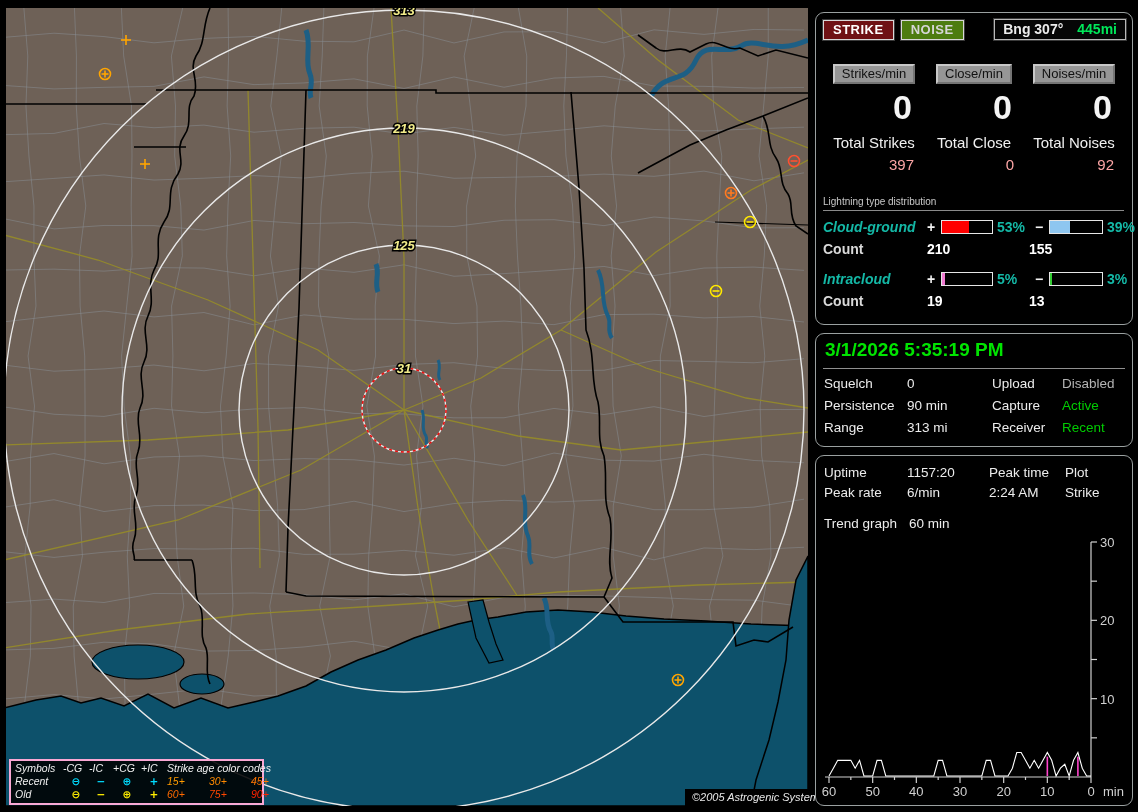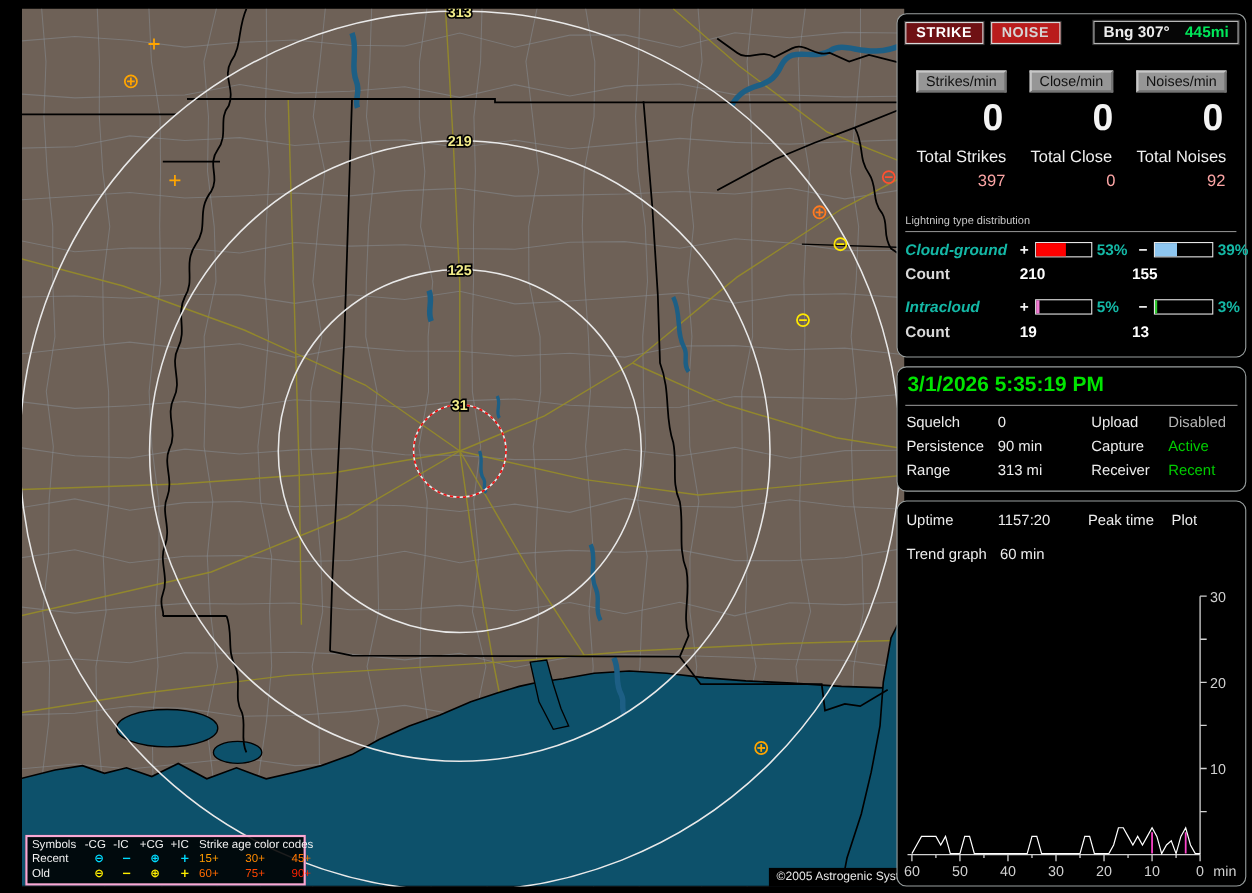--- a/index.html
+++ b/index.html
@@ -1,40 +1,40 @@
 <!DOCTYPE html>
 <html><head>
 <meta charset="utf-8">
 <style>
   html,body{margin:0;padding:0;background:#000;}
   #stage{position:relative;width:1138px;height:812px;background:#000;overflow:hidden;
          font-family:"Liberation Sans",sans-serif;color:#ececec;}
   
-  #map-wrap{position:absolute;left:20px;top:8px;width:802px;height:666px;background:#6e6157;}
+  #map-wrap{position:absolute;left:6px;top:8px;width:802px;height:666px;background:#6e6157;font-style:italic;}
   #map-svg{display:block;width:802px;height:798px;}
   #legend{position:absolute;left:11px;top:759px;width:244px;background:rgba(0,0,0,.88);
           border:2px solid #f9a8d4;font-size:10.5px;line-height:13px;padding:1px 3px 2px 4px;}
   .lg-grid{display:grid;grid-template-columns:48px 26px 24px 28px 26px 42px 42px 40px;align-items:center;}
   .lg-grid div{white-space:nowrap;}
   .lg-head{color:#f0f0f0;}
   .sym{font-family:"DejaVu Sans",sans-serif;font-weight:bold;text-align:center;}
   #copyright{position:absolute;left:687px;top:789px;background:#000;color:#e8e8e8;
              font-size:11px;padding:2px 7px 3px 7px;white-space:nowrap;}
   
   .pbox{position:absolute;left:815px;width:318px;background:#000;border:1px solid #9aa0a0;
         border-radius:9px;box-sizing:border-box;}
   #box1{top:12px;height:313px;padding:4px 6px;}
   #box2{top:333px;height:114px;padding:3px 6px;}
   #box3{top:455px;height:351px;padding:4px 6px;}
   
   #btnrow{display:flex;align-items:center;gap:7px;margin:2px 0 0 1px;}
   .tbtn{font-size:13px;font-weight:bold;padding:1px 9px 2px 9px;border:1px solid #d8d8d8;
         box-shadow:0 0 0 1px #3a3a3a;letter-spacing:.5px;cursor:default;}
   #strike-btn{background:#6f1114;color:#fff;}
-  #noise-btn{background:#b91c1c;color:#d6d6d6;}
+  #noise-btn{background:#4d7c0f;color:#d6d6d6;}
   #bng-box{margin-left:auto;background:#060606;border:1px solid #b8b8b8;box-shadow:0 0 0 1px #3a3a3a;
            font-size:14px;font-weight:bold;padding:1px 8px 2px 8px;display:flex;gap:14px;}
   #counters{display:flex;justify-content:space-between;margin:24px 2px 0 2px;}
   .ccol{width:100px;display:flex;flex-direction:column;}
   .badge{align-self:center;background:#969696;color:#111;font-size:13px;padding:0 7px 1px 7px;
          border:2px outset #c8c8c8;white-space:nowrap;}
   .bigzero{font-size:34px;font-weight:bold;color:#f4f4f4;text-align:right;padding-right:12px;
            line-height:38px;margin-top:4px;}
   .tot-label{font-size:15px;color:#f0f0f0;text-align:center;margin-top:8px;white-space:nowrap;}
   .tot-val{font-size:15px;color:#fca5a5;text-align:right;padding-right:10px;margin-top:5px;}
@@ -330,20 +330,26 @@
       </div>
   </div>
 
   <div class="pbox" id="box3">
     <div id="stats-rows">
         <div class="strow">
           <span>Uptime</span>
           <span>1157:20</span>
           <span>Peak time</span>
           <span>Plot</span>
+        </div>
+        <div class="strow">
+          <span>Peak rate</span>
+          <span>6/min</span>
+          <span>2:24 AM</span>
+          <span>Strike</span>
         </div>
       </div>
     <div class="trow">
       <span>Trend graph</span>
       <span>60 min</span>
     </div>
     <svg id="trend-svg" width="316" height="268">
         <line x1="275" y1="8" x2="275" y2="243" stroke="#d0d0d0" stroke-width="1.2"></line>
         <line x1="9" y1="243" x2="275" y2="243" stroke="#d0d0d0" stroke-width="1.2"></line>
         <line x1="275" y1="203.83333333333334" x2="281" y2="203.83333333333334" stroke="#d0d0d0" stroke-width="1.2"></line>

